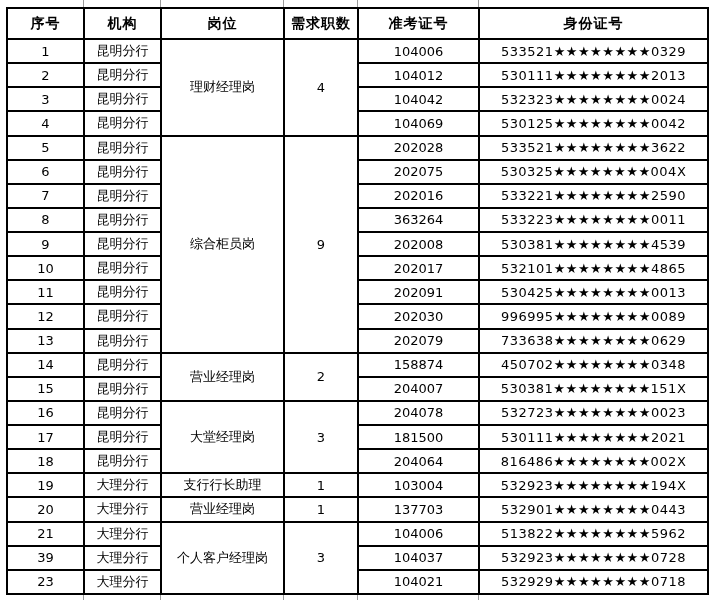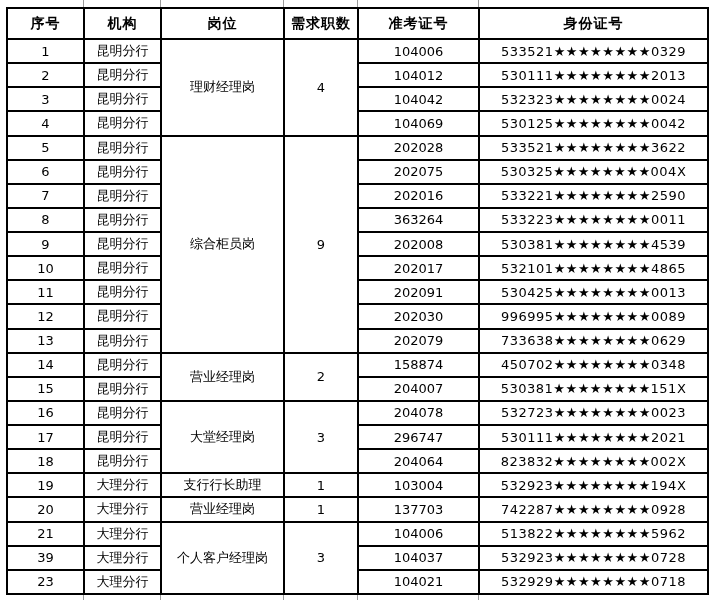--- a/index.html
+++ b/index.html
@@ -183,44 +183,44 @@
           <td>16</td>
           <td>昆明分行</td>
           <td rowspan="3">大堂经理岗</td>
           <td rowspan="3">3</td>
           <td>204078</td>
           <td class="id-cell">532723★★★★★★★★0023</td>
         </tr>
         <tr>
           <td>17</td>
           <td>昆明分行</td>
-          <td>296747</td>
+          <td>181500</td>
           <td class="id-cell">530111★★★★★★★★2021</td>
         </tr>
         <tr>
           <td>18</td>
           <td>昆明分行</td>
           <td>204064</td>
-          <td class="id-cell">823832★★★★★★★★002X</td>
+          <td class="id-cell">816486★★★★★★★★002X</td>
         </tr>
         <tr>
           <td>19</td>
           <td>大理分行</td>
           <td rowspan="1">支行行长助理</td>
           <td rowspan="1">1</td>
           <td>103004</td>
           <td class="id-cell">532923★★★★★★★★194X</td>
         </tr>
         <tr>
           <td>20</td>
           <td>大理分行</td>
           <td rowspan="1">营业经理岗</td>
           <td rowspan="1">1</td>
           <td>137703</td>
-          <td class="id-cell">742287★★★★★★★★0928</td>
+          <td class="id-cell">532901★★★★★★★★0443</td>
         </tr>
         <tr>
           <td>21</td>
           <td>大理分行</td>
           <td rowspan="3">个人客户经理岗</td>
           <td rowspan="3">3</td>
           <td>104006</td>
           <td class="id-cell">513822★★★★★★★★5962</td>
         </tr>
         <tr>

